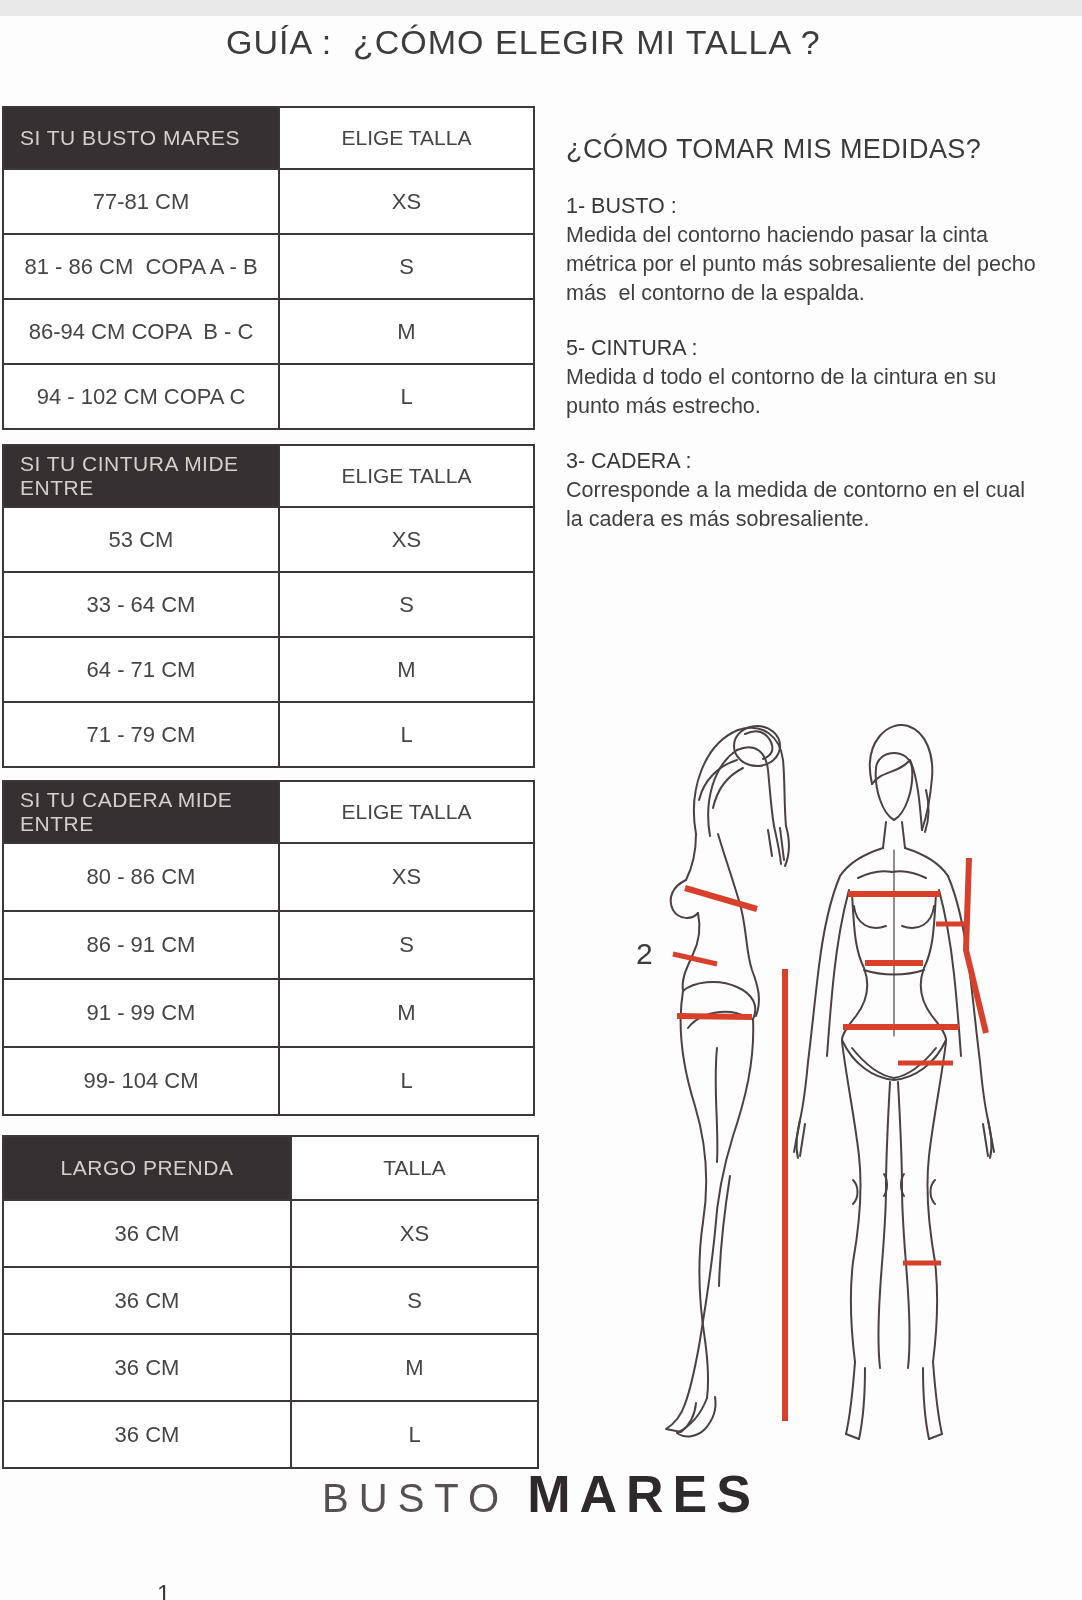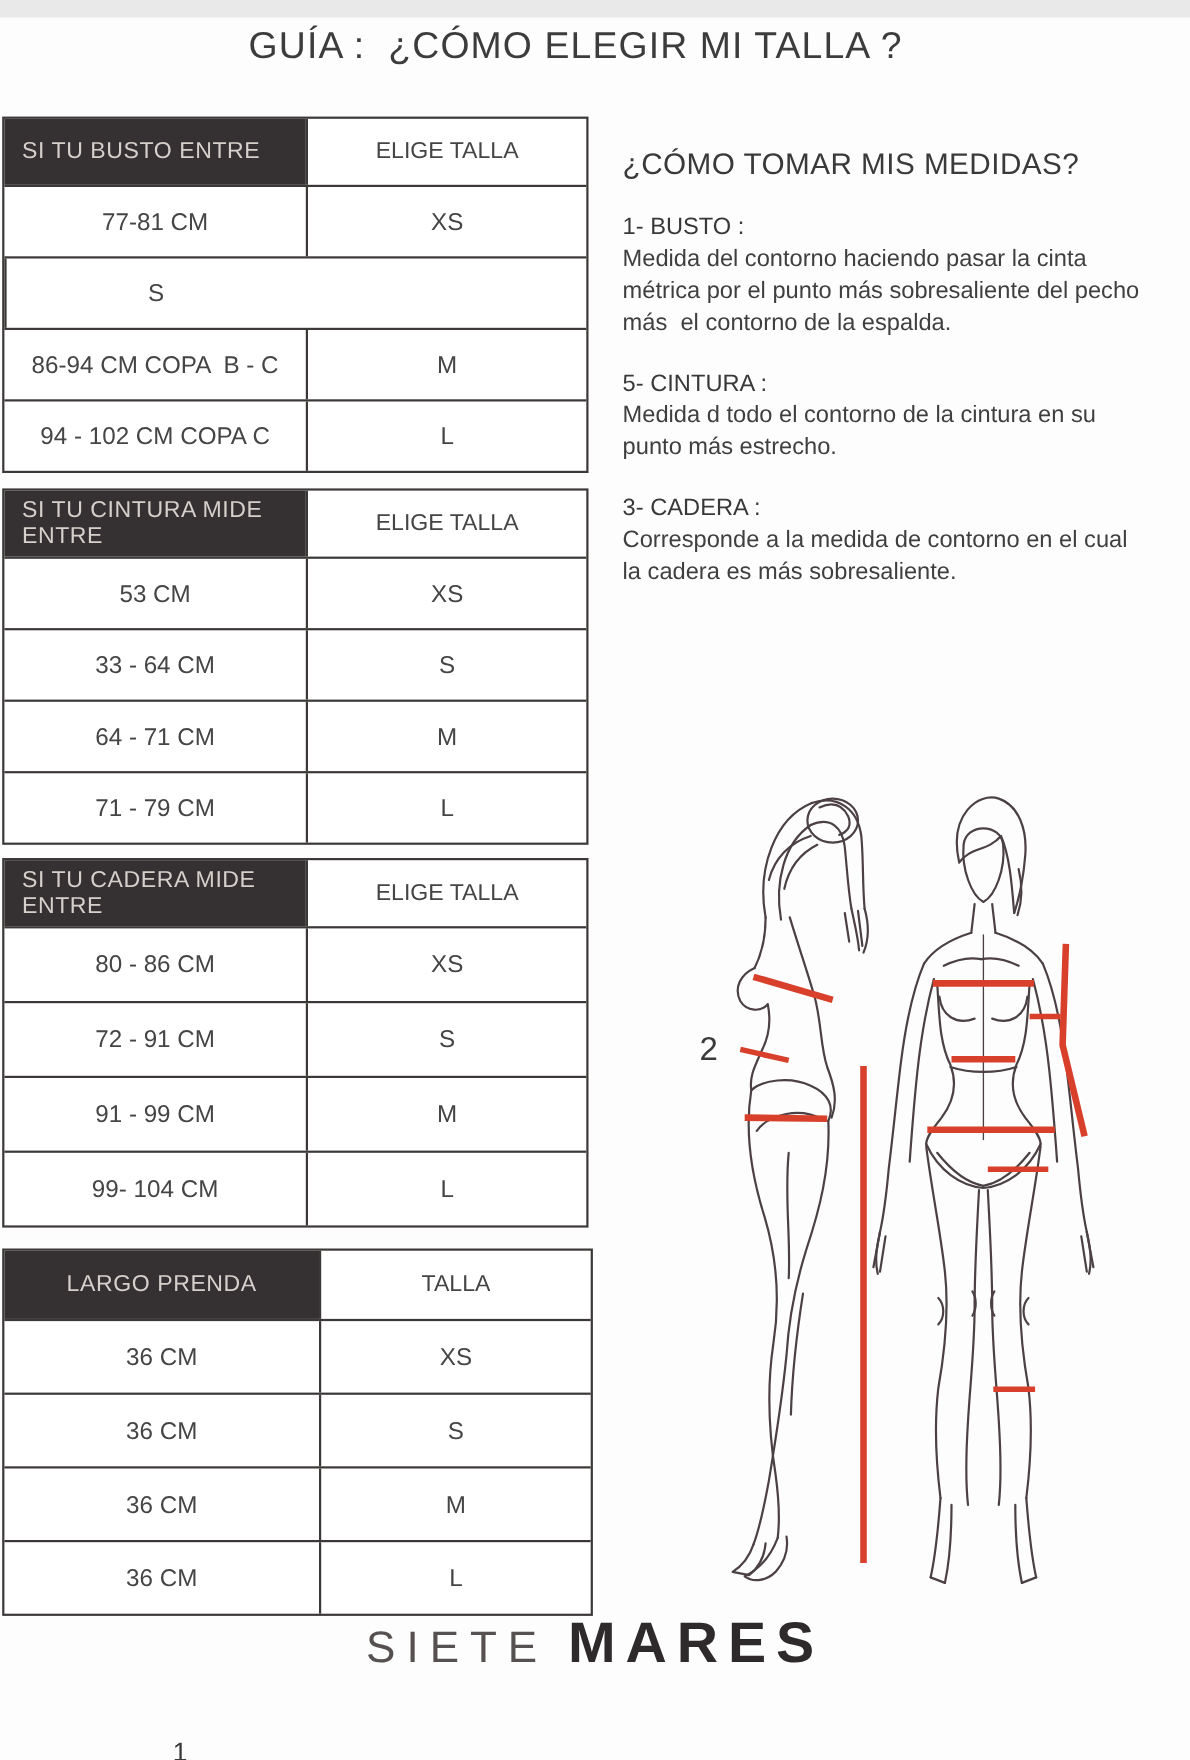--- a/index.html
+++ b/index.html
@@ -83,30 +83,31 @@
 </head>
 <body>
 
 <div class="page">
 
   <h1 class="title keep-space">GUÍA :  ¿CÓMO ELEGIR MI TALLA ?</h1>
 
   <div class="tables" id="tables">
     <div class="size-table">
       <div class="trow header">
-        <div class="cell measure">SI TU BUSTO ENTRE</div>
+        <div class="cell measure">SI TU BUSTO MARES</div>
         <div class="cell size">ELIGE TALLA</div>
       </div>
 
     <div class="trow data">
       <div class="cell measure keep-space">77-81 CM</div>
       <div class="cell size">XS</div>
     </div>
 
     <div class="trow data">
+      <div class="cell measure keep-space">81 - 86 CM  COPA A - B</div>
       <div class="cell size">S</div>
     </div>
 
     <div class="trow data">
       <div class="cell measure keep-space">86-94 CM COPA  B - C</div>
       <div class="cell size">M</div>
     </div>
 
     <div class="trow data">
       <div class="cell measure keep-space">94 - 102 CM COPA C</div>
@@ -146,21 +147,21 @@
         <div class="cell measure">SI TU CADERA MIDE ENTRE</div>
         <div class="cell size">ELIGE TALLA</div>
       </div>
 
     <div class="trow data">
       <div class="cell measure keep-space">80 - 86 CM</div>
       <div class="cell size">XS</div>
     </div>
 
     <div class="trow data">
-      <div class="cell measure keep-space">72 - 91 CM</div>
+      <div class="cell measure keep-space">86 - 91 CM</div>
       <div class="cell size">S</div>
     </div>
 
     <div class="trow data">
       <div class="cell measure keep-space">91 - 99 CM</div>
       <div class="cell size">M</div>
     </div>
 
     <div class="trow data">
       <div class="cell measure keep-space">99- 104 CM</div>
@@ -311,19 +312,19 @@
       <line x1="243" y1="321" x2="359" y2="321" stroke-width="6"></line>
       <line x1="298" y1="357" x2="353" y2="357" stroke-width="5"></line>
       <line x1="303" y1="557" x2="341" y2="557" stroke-width="5"></line>
       <polyline points="369,152 366,244 386,327" stroke-width="6"></polyline>
     </g>
 
     <text class="fig-label" x="36" y="258">2</text>
   </svg>
 
   <div class="logo">
-    <span class="logo-light">SIETE</span>
+    <span class="logo-light">BUSTO</span>
     <span class="logo-bold">MARES</span>
   </div>
 
   <div class="page-number">1</div>
 
 </div>
 
 </body></html>

